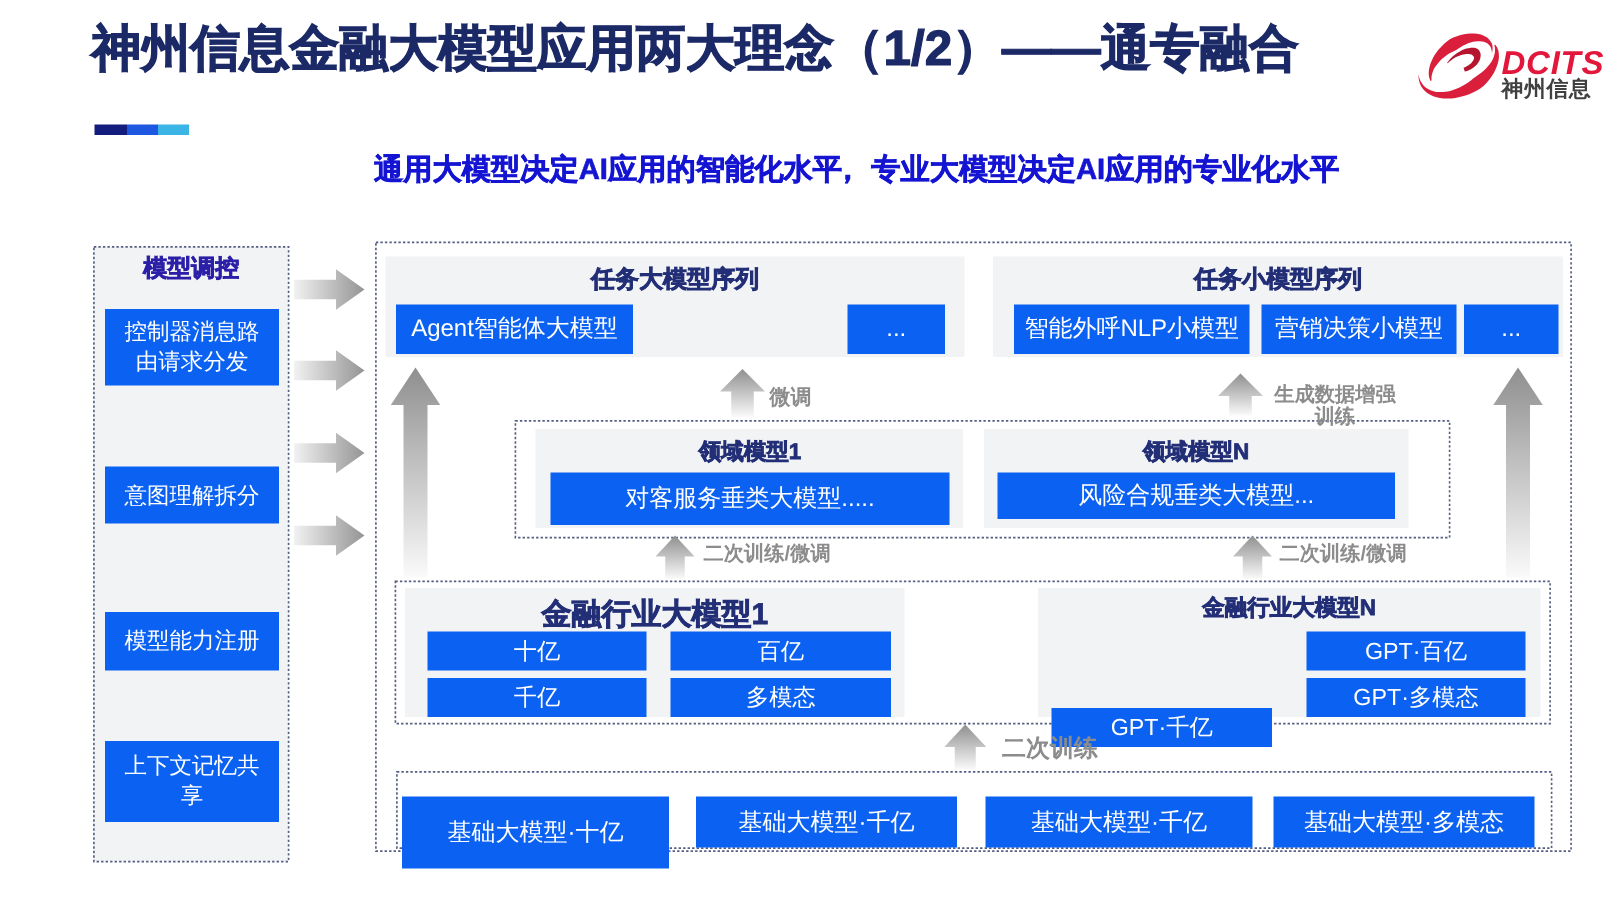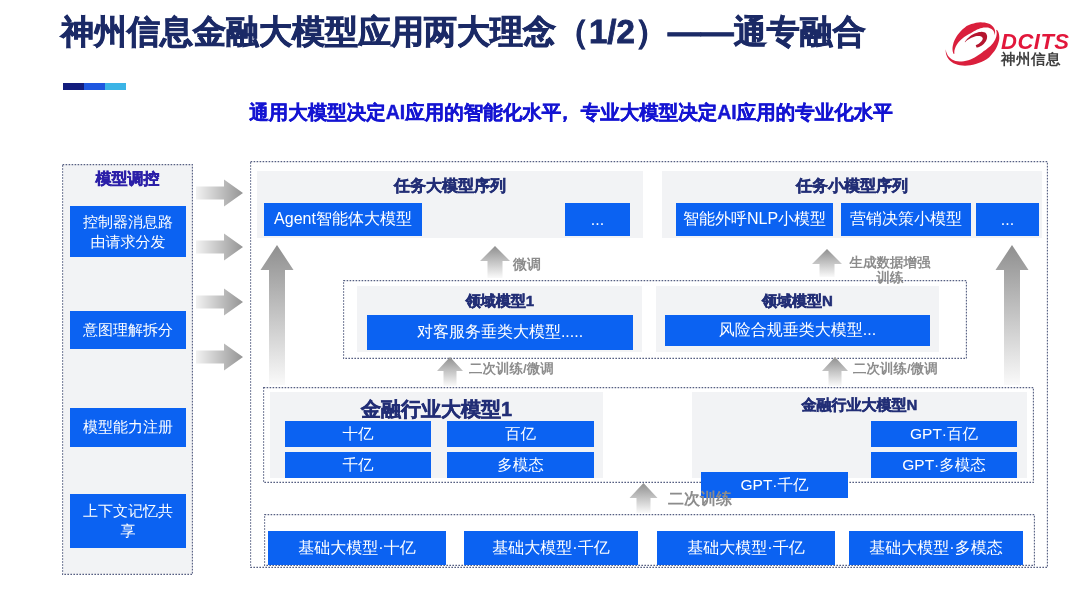--- a/index.html
+++ b/index.html
@@ -68,21 +68,21 @@
 <div class="hdr" style="left:692px;top:396px;width:335px;font-size:15px;">金融行业大模型N</div>
 <div class="blue" style="left:285px;top:421px;width:146px;height:26px;font-size:15.5px;">十亿</div>
 <div class="blue" style="left:447px;top:421px;width:147px;height:26px;font-size:15.5px;">百亿</div>
 <div class="blue" style="left:285px;top:452px;width:146px;height:26px;font-size:15.5px;">千亿</div>
 <div class="blue" style="left:447px;top:452px;width:147px;height:26px;font-size:15.5px;">多模态</div>
 <div class="blue" style="left:871px;top:421px;width:146px;height:26px;font-size:15.5px;">GPT·百亿</div>
 <div class="blue" style="left:701px;top:452px;width:147px;height:26px;font-size:15.5px;margin-top:20px;">GPT·千亿</div>
 <div class="blue" style="left:871px;top:452px;width:146px;height:26px;font-size:15.5px;">GPT·多模态</div>
 
 <div class="dash" style="left:264px;top:514px;width:771px;height:52px;"></div>
-<div class="blue" style="left:268px;top:531px;width:178px;height:34px;font-size:16px;">基础大模型·十亿</div>
+<div class="blue" style="left:268px;top:531px;width:178px;height:48px;font-size:16px;">基础大模型·十亿</div>
 <div class="blue" style="left:464px;top:531px;width:174px;height:34px;font-size:16px;">基础大模型·千亿</div>
 <div class="blue" style="left:657px;top:531px;width:178px;height:34px;font-size:16px;">基础大模型·千亿</div>
 <div class="blue" style="left:849px;top:531px;width:174px;height:34px;font-size:16px;">基础大模型·多模态</div>
 
 <svg class="abs" style="left:0;top:0;pointer-events:none;" width="1080" height="608">
 <defs>
 <linearGradient id="gr" x1="0" y1="0" x2="1" y2="0">
           <stop offset="0" stop-color="#f2f2f2"></stop>
           <stop offset="1" stop-color="#949494"></stop>
         </linearGradient>

